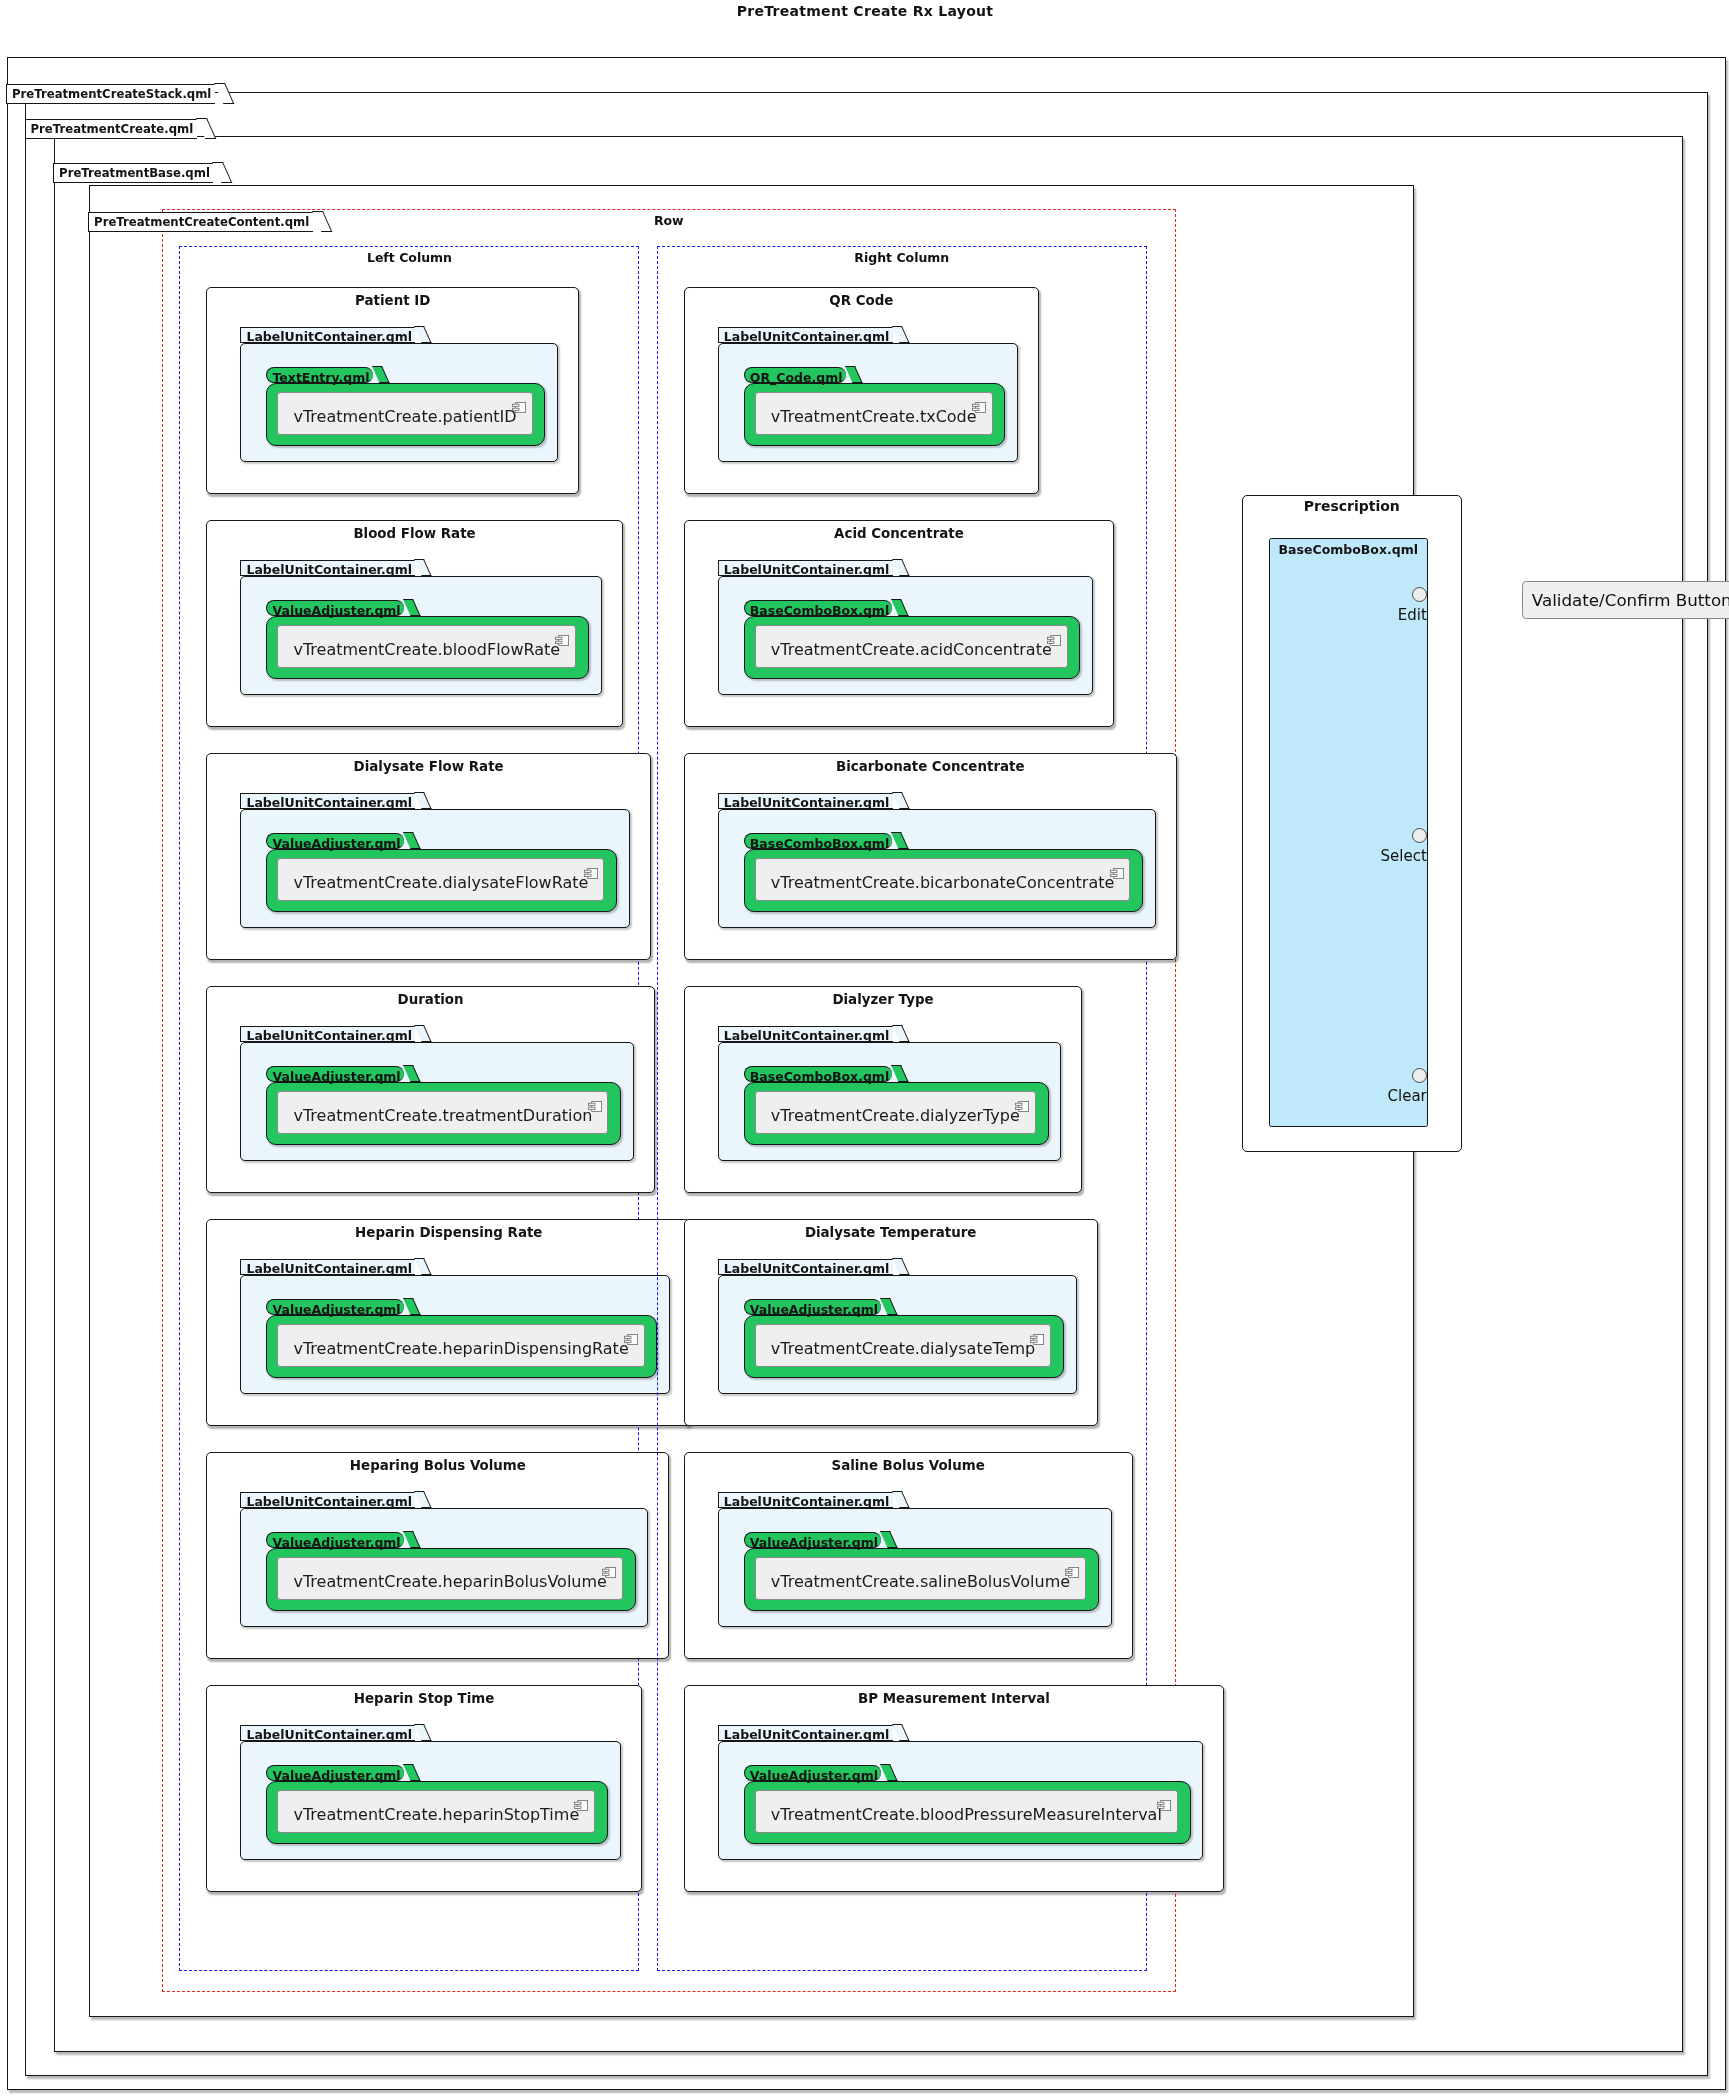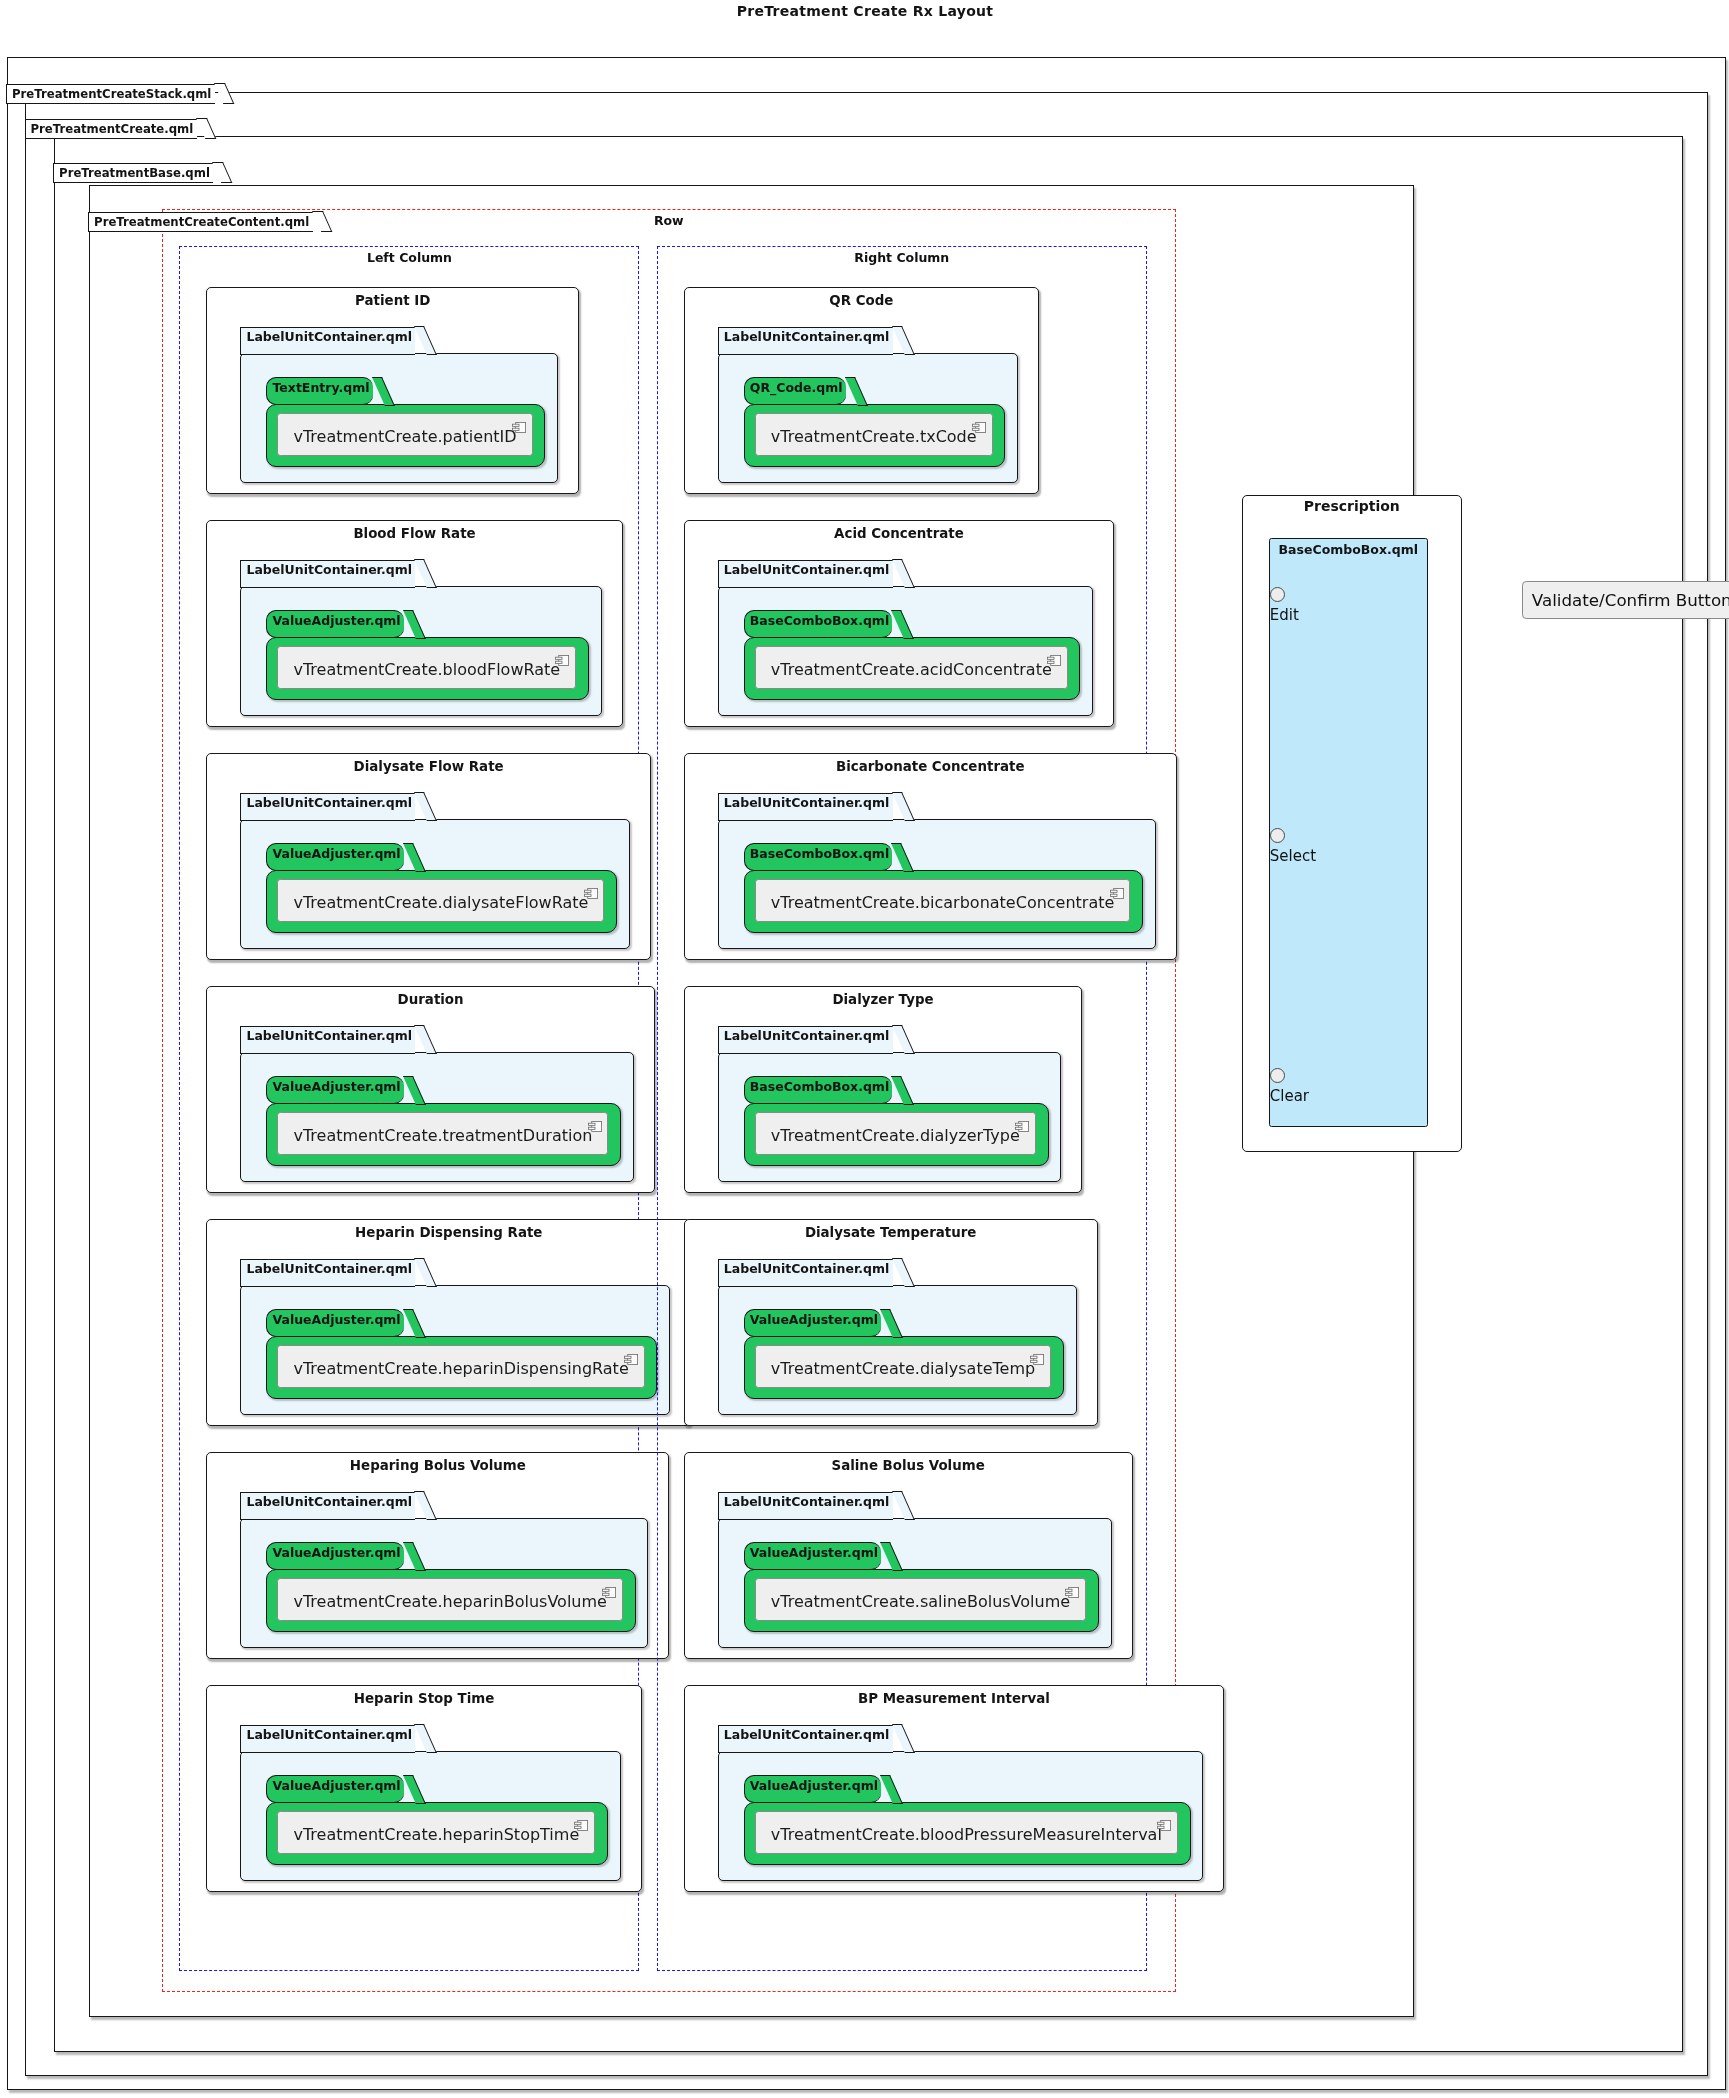--- a/index.html
+++ b/index.html
@@ -35,21 +35,21 @@
   .fields{position:absolute;top:40px;left:26px;display:flex;flex-direction:column;
     gap:26px;align-items:flex-start;}
 
   
   .fieldbox{box-sizing:border-box;height:207px;background:#fff;border:1.7px solid #1a1a1a;
     border-radius:5px;box-shadow:1.7px 2.5px 1.7px rgba(0,0,0,.30);display:block;}
   .fb-title{margin:5.8px 16.7px 0;text-align:center;font-size:13.4px;font-weight:bold;white-space:nowrap;}
 
   .folder{position:relative;}
   .folder.outer{margin:18.4px 20px 0 33px;}
-  .folder-tab{position:relative;display:inline-block;box-sizing:border-box;height:28px;
+  .folder-tab{position:relative;display:inline-block;box-sizing:border-box;height:16px;
     border:1.7px solid #161616;border-right:none;padding:1.7px 3.3px 0 5px;
     font-size:12.5px;font-weight:bold;white-space:nowrap;z-index:3;}
   .folder-tab::after{content:"";position:absolute;top:-1.7px;bottom:-1.7px;right:-9.2px;width:9.2px;
     background:inherit;border:1.7px solid #161616;border-left:none;
     transform:skewX(24deg);transform-origin:0 0;}
   .folder-body{position:relative;margin-top:-1.7px;border:1.7px solid #161616;border-radius:5px;
     box-shadow:1.7px 1.7px 1.7px rgba(0,0,0,.22);}
   .outer .folder-tab,.outer > .folder-body{background:#eaf5fc;}
   .inner .folder-tab,.inner > .folder-body{background:#22c55e;border-radius:10px;}
   .outer > .folder-body{padding:23.4px 11.7px 15px 25px;}
@@ -61,21 +61,21 @@
   .comp-icon{position:absolute;top:4.2px;right:5.8px;}
 
   
   #prescription{position:absolute;left:1152px;top:309px;width:220px;height:657px;
     box-sizing:border-box;background:#fff;border:1.7px solid #161616;border-radius:5px;}
   #prescription .p-title{margin-top:2px;text-align:center;font-size:14px;font-weight:bold;}
   #combo{position:absolute;left:26px;top:42px;width:159px;height:589px;box-sizing:border-box;
     background:#bfe9fa;border:1.7px solid #161616;border-radius:2.5px;}
   #combo .c-title{margin-top:3.3px;text-align:center;font-size:12.5px;font-weight:bold;white-space:nowrap;}
   .combo-option{position:absolute;left:0;width:100%;display:flex;flex-direction:column;
-    align-items:flex-start;gap:4.2px;}
+    align-items:flex-end;gap:4.2px;}
   .radio{width:15px;height:15px;box-sizing:border-box;border-radius:50%;
     background:#ededed;border:1.7px solid #4a4a4a;}
   .combo-option .opt-label{font-size:15px;color:#111;}
   #opt-0{top:48px;} #opt-1{top:289px;} #opt-2{top:529px;}
 
   
   #validate-btn{position:absolute;left:1432px;top:395px;width:220px;height:38px;
     box-sizing:border-box;background:#efefef;border:1.3px solid #8a8a8a;border-radius:4.2px;
     display:flex;align-items:center;justify-content:center;font-size:16.7px;color:#101010;
     white-space:nowrap;cursor:pointer;}

